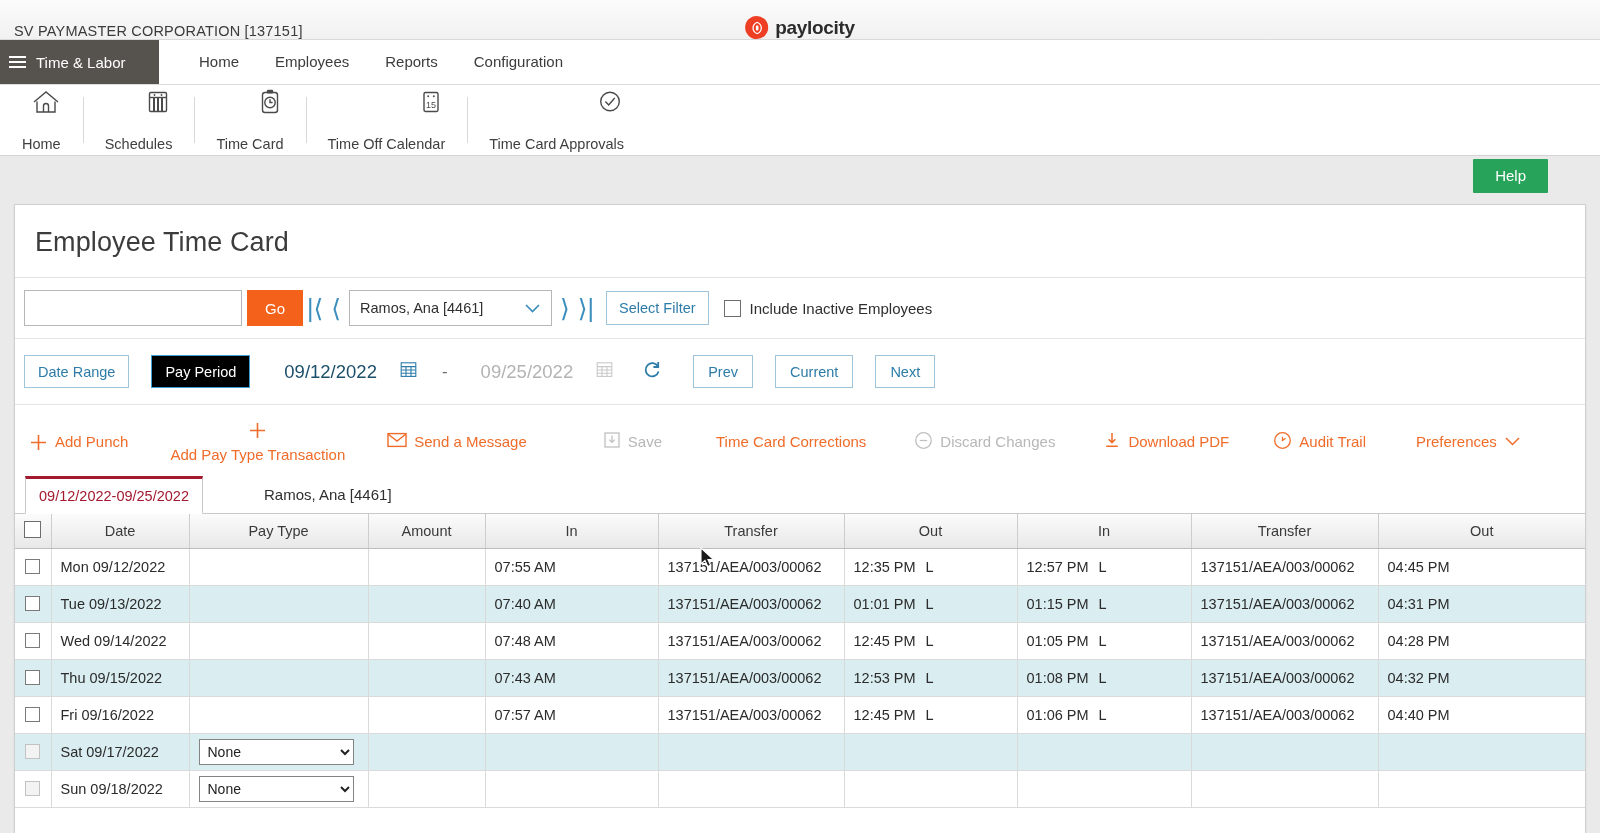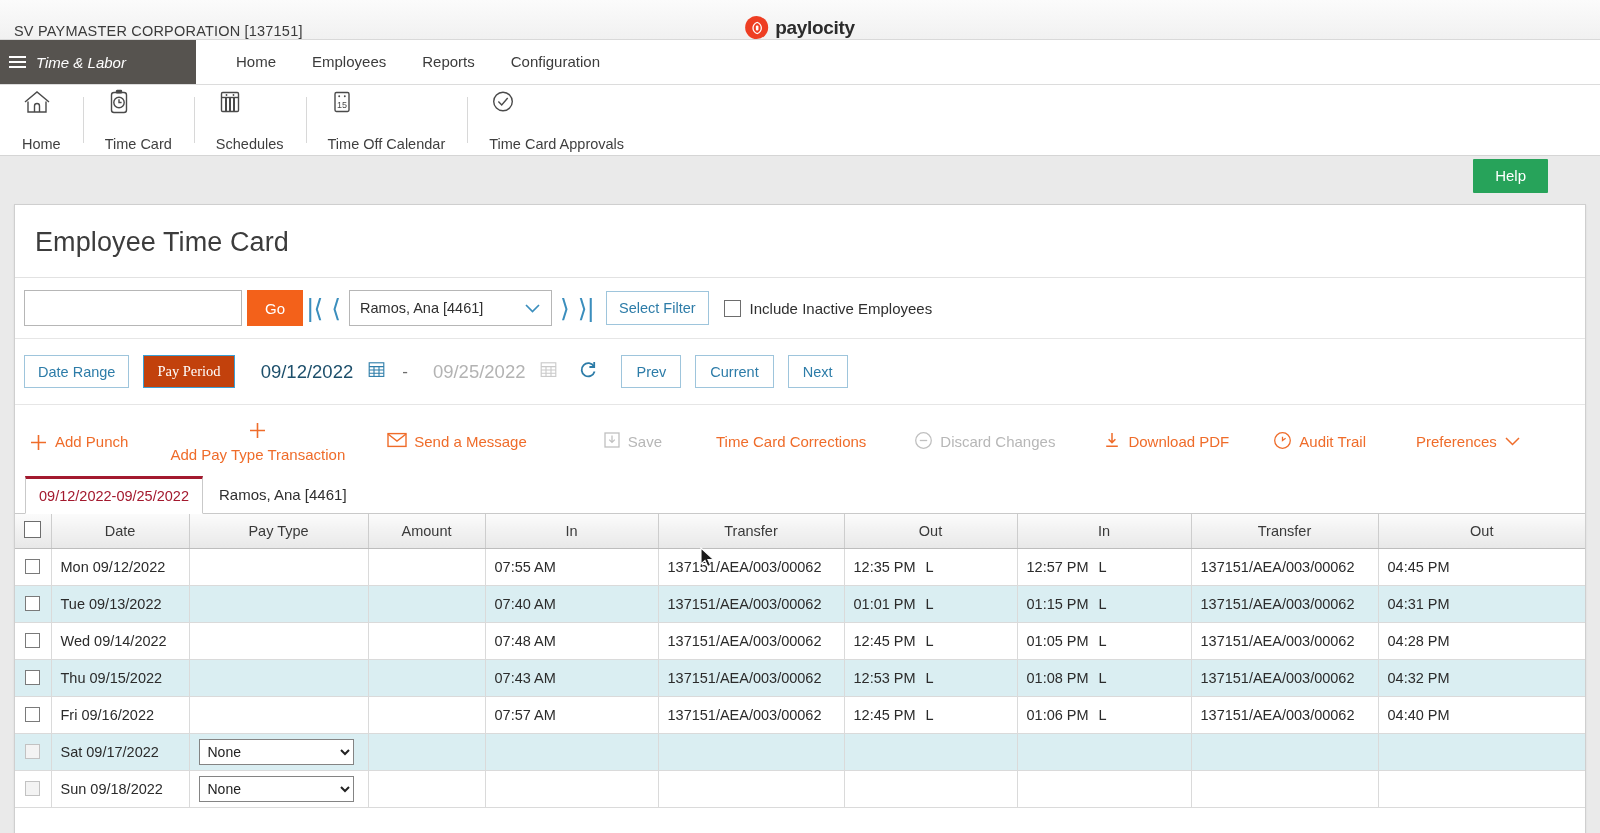--- a/index.html
+++ b/index.html
@@ -59,42 +59,41 @@
   }
 
   
   .navbar {
     height: 45px;
     background: #ffffff;
     border-bottom: 1px solid #dcdcdc;
     display: flex; align-items: stretch;
   }
   .module-tab {
-    width: 196px; background: #56534f; color: #fff;
+    width: 159px; background: #56534f; color: #fff;
     display: flex; align-items: center; gap: 10px;
     padding-left: 9px;
     font-size: 15px;
-    font-style: italic;
   }
   .hamburger { display: inline-flex; flex-direction: column; gap: 3px; }
   .hamburger i { display:block; width: 17px; height: 2px; background: #fff; }
   .nav-items { display: flex; align-items: center; gap: 0; padding-left: 22px; }
   .nav-item {
     font-size: 15px; color: #3c3c3c; padding: 0 18px; line-height: 44px;
     cursor: default;
   }
 
   
   .icontoolbar {
     height: 71px; background: #fff;
     border-bottom: 1px solid #d5d5d5;
     display: flex; align-items: center;
   }
   .icon-item {
-    display: flex; flex-direction: column; align-items: flex-start; justify-content: center;
+    display: flex; flex-direction: column; align-items: flex-end; justify-content: center;
     gap: 16px; height: 100%;
     padding: 0 22px;
     position: relative;
     color: #4a4a4a;
   }
   .icon-item + .icon-item::before {
     content:""; position:absolute; left:0; top: 12px; bottom: 12px;
     width: 1px; background: #d8d8d8;
   }
   .icon-item .lbl { font-size: 14.5px; color: #3f3f3f; white-space: nowrap; }
@@ -173,28 +172,28 @@
     width: 17px; height: 17px; border: 1px solid #6d6d6d; background: #fff;
     display:inline-block;
   }
   .chk-lbl { font-size: 15px; color: #2f2f2f; }
 
   
   .date-row {
     display: flex; align-items: center;
     padding: 16px 10px 16px 9px;
     border-bottom: 1px solid #e6e6e6;
-    gap: 8px;
+    gap: 16px;
   }
   .tgl {
     height: 33px; border: 1px solid #9ec5dc; background: #fff;
     color: #2d7ca8; font-size: 14.5px; font-family: inherit;
     padding: 0 13px; margin-right: 6px;
   }
-  .tgl.active { background: #c2410c; border-color: #3b9fd4; color: #fff; font-family: Liberation Serif, serif; }
+  .tgl.active { background: #000000; border-color: #3b9fd4; color: #fff; }
   .dateval {
     font-size: 18.5px; color: #1d4f6b; margin-left: 12px; white-space: nowrap;
   }
   .dateval.dim { color: #b3b3b3; }
   .cal-ico { margin: 0 4px 0 7px; display:inline-block; vertical-align: -3px; }
   .dash { font-size: 17px; color: #6d6d6d; margin: 0 5px; }
   .refresh { color: #2d7ca8; font-size: 21px; margin: 0 9px 0 9px; }
   .nav-btn {
     height: 33px; border: 1px solid #9ec5dc; background: #fff;
     color: #2d7ca8; font-size: 14.5px; font-family: inherit;
@@ -212,20 +211,21 @@
     color: #ef6c2a; font-size: 15px; white-space: nowrap;
   }
   .act.dis { color: #b7b7b7; }
   .act .plus { font-size: 23px; line-height: 0; font-weight: 300; position: relative; top: 1px;}
 
   
   .tabs {
     display: flex; align-items: stretch; height: 38px;
     border-bottom: 1px solid #c9c9c9;
     padding-left: 10px;
+    gap: 45px;
   }
   .tab-active {
     border: 1px solid #c9c9c9; border-top: 3px solid #a3192e;
     border-bottom: 1px solid #fff;
     margin-bottom: -1px;
     background: #fff;
     color: #a3192e; font-size: 14.5px;
     display: flex; align-items: center; padding: 0 13px;
   }
   .tab-label {
@@ -305,47 +305,47 @@
 
   <div class="icon-item">
     <span>
       <svg width="30" height="27" viewBox="0 0 30 27" fill="none" stroke="#4a4a4a" stroke-width="1.4">
         <path d="M3 13 L15 3 L27 13"></path>
         <path d="M6 12.5 V23 H24 V12.5"></path>
         <path d="M12.5 23 V17 a2.5 2.5 0 0 1 5 0 V23"></path>
       </svg>
     </span>
     <span class="lbl">Home</span>
-  </div>
-
-  <div class="icon-item">
-    <span>
-      <svg width="28" height="28" viewBox="0 0 28 28" fill="none" stroke="#4a4a4a" stroke-width="1.4">
-        <rect x="6.5" y="4.5" width="15" height="20" rx="2.5"></rect>
-        <rect x="11.5" y="2.5" width="5" height="2.4" rx=".6" fill="#4a4a4a"></rect>
-        <circle cx="14" cy="14.5" r="5.2"></circle>
-        <path d="M14 11.3 V14.5 H16.6"></path>
-      </svg>
-    </span>
-    <span class="lbl">Time Card</span>
   </div>
 
   <div class="icon-item">
     <span>
       <svg width="28" height="28" viewBox="0 0 28 28" fill="none" stroke="#4a4a4a" stroke-width="1.4">
         <rect x="5.5" y="4.5" width="17" height="19" rx="1.2"></rect>
         <path d="M5.5 9.5 H22.5"></path>
         <path d="M10 10 V23" stroke-width="2"></path>
         <path d="M14 10 V23" stroke-width="2"></path>
         <path d="M18 10 V23" stroke-width="2"></path>
         <circle cx="10.5" cy="7" r=".9" fill="#4a4a4a" stroke="none"></circle>
         <circle cx="17.5" cy="7" r=".9" fill="#4a4a4a" stroke="none"></circle>
       </svg>
     </span>
     <span class="lbl">Schedules</span>
+  </div>
+
+  <div class="icon-item">
+    <span>
+      <svg width="28" height="28" viewBox="0 0 28 28" fill="none" stroke="#4a4a4a" stroke-width="1.4">
+        <rect x="6.5" y="4.5" width="15" height="20" rx="2.5"></rect>
+        <rect x="11.5" y="2.5" width="5" height="2.4" rx=".6" fill="#4a4a4a"></rect>
+        <circle cx="14" cy="14.5" r="5.2"></circle>
+        <path d="M14 11.3 V14.5 H16.6"></path>
+      </svg>
+    </span>
+    <span class="lbl">Time Card</span>
   </div>
 
   <div class="icon-item">
     <span>
       <svg width="28" height="28" viewBox="0 0 28 28" fill="none" stroke="#4a4a4a" stroke-width="1.4">
         <rect x="7" y="4.5" width="14" height="19" rx="1.4"></rect>
         <circle cx="11.2" cy="8.2" r=".95" fill="#4a4a4a" stroke="none"></circle>
         <circle cx="16.8" cy="8.2" r=".95" fill="#4a4a4a" stroke="none"></circle>
         <text x="14" y="19.6" font-size="9" font-family="Liberation Sans, sans-serif" fill="#4a4a4a" stroke="none" text-anchor="middle">15</text>
       </svg>

